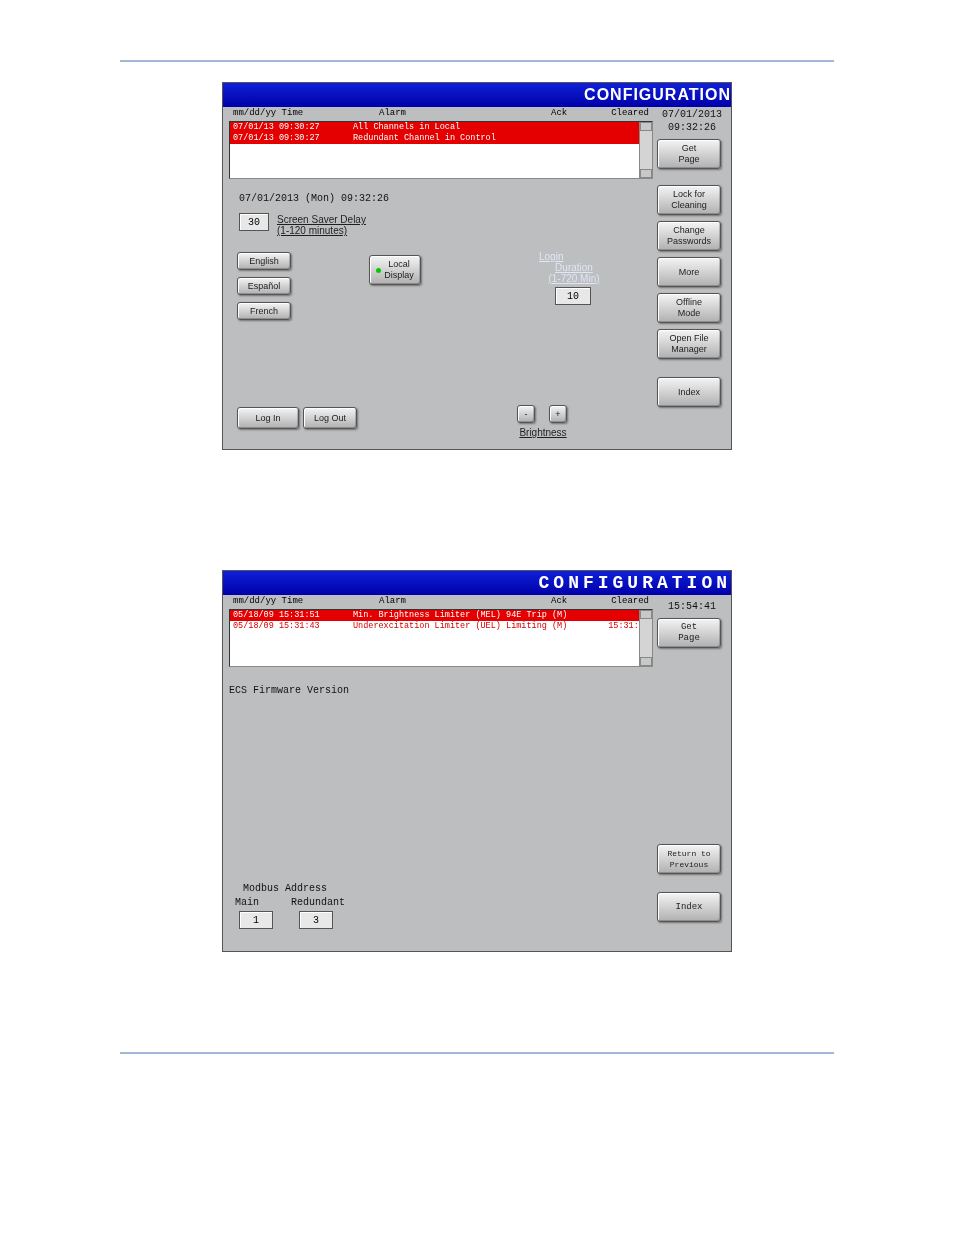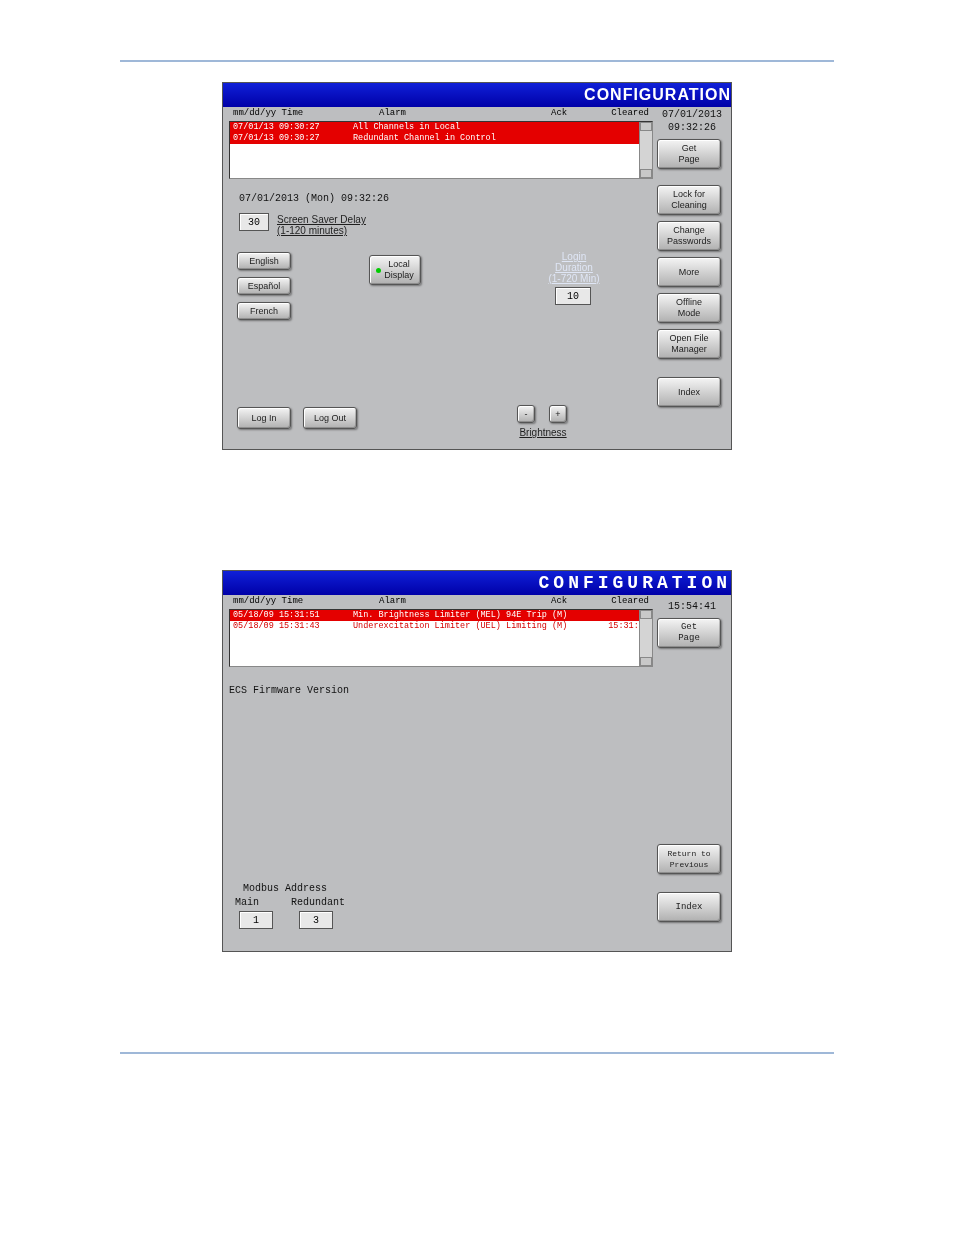--- a/index.html
+++ b/index.html
@@ -240,30 +240,30 @@
           <div class="abs btn3d" style="left:8px;top:145px;width:54px;height:18px;">English</div>
           <div class="abs btn3d" style="left:8px;top:170px;width:54px;height:18px;">Español</div>
           <div class="abs btn3d" style="left:8px;top:195px;width:54px;height:18px;">French</div>
 
           <div class="abs btn3d" style="left:140px;top:148px;width:52px;height:30px;white-space:pre-line;">
             <span class="dotGreen"></span>
             <span>Local
 Display</span>
           </div>
 
-          <div class="abs label" style="left:310px;top:144px;color:#dfe6f5;text-align:center;width:70px;">Login</div>
+          <div class="abs label" style="left:310px;top:144px;color:#dfe6f5;width:70px;">Login</div>
           <div class="abs label" style="left:310px;top:155px;color:#dfe6f5;text-align:center;width:70px;">Duration</div>
           <div class="abs label" style="left:310px;top:166px;color:#dfe6f5;text-align:center;width:70px;">(1-720 Min)</div>
           <div class="abs field3d" style="left:326px;top:180px;width:36px;">10</div>
 
           <div class="abs btn3d small" style="left:288px;top:298px;">-</div>
           <div class="abs btn3d small" style="left:320px;top:298px;">+</div>
           <div class="abs label" style="left:288px;top:320px;width:52px;text-align:center;">Brightness</div>
 
-          <div class="abs btn3d" style="left:8px;top:300px;width:54px;height:22px;">Log In</div>
+          <div class="abs btn3d" style="left:8px;top:300px;width:62px;height:22px;">Log In</div>
           <div class="abs btn3d" style="left:74px;top:300px;width:54px;height:22px;">Log Out</div>
         </div>
 
         <div class="side">
           <div class="side-date">07/01/2013</div>
           <div class="side-date">09:32:26</div>
           <div class="btn3d side-btn" style="white-space:pre-line;">Get
 Page</div>
           <div style="height:10px;"></div>
           <div class="btn3d side-btn" style="white-space:pre-line;">Lock for

